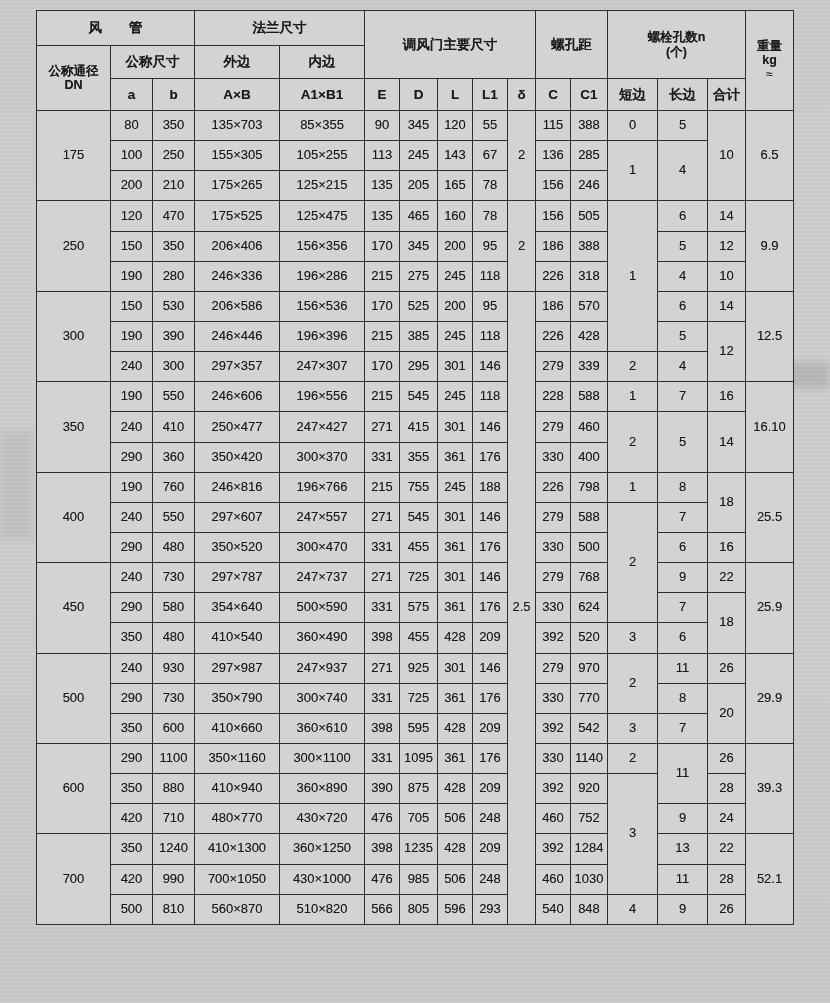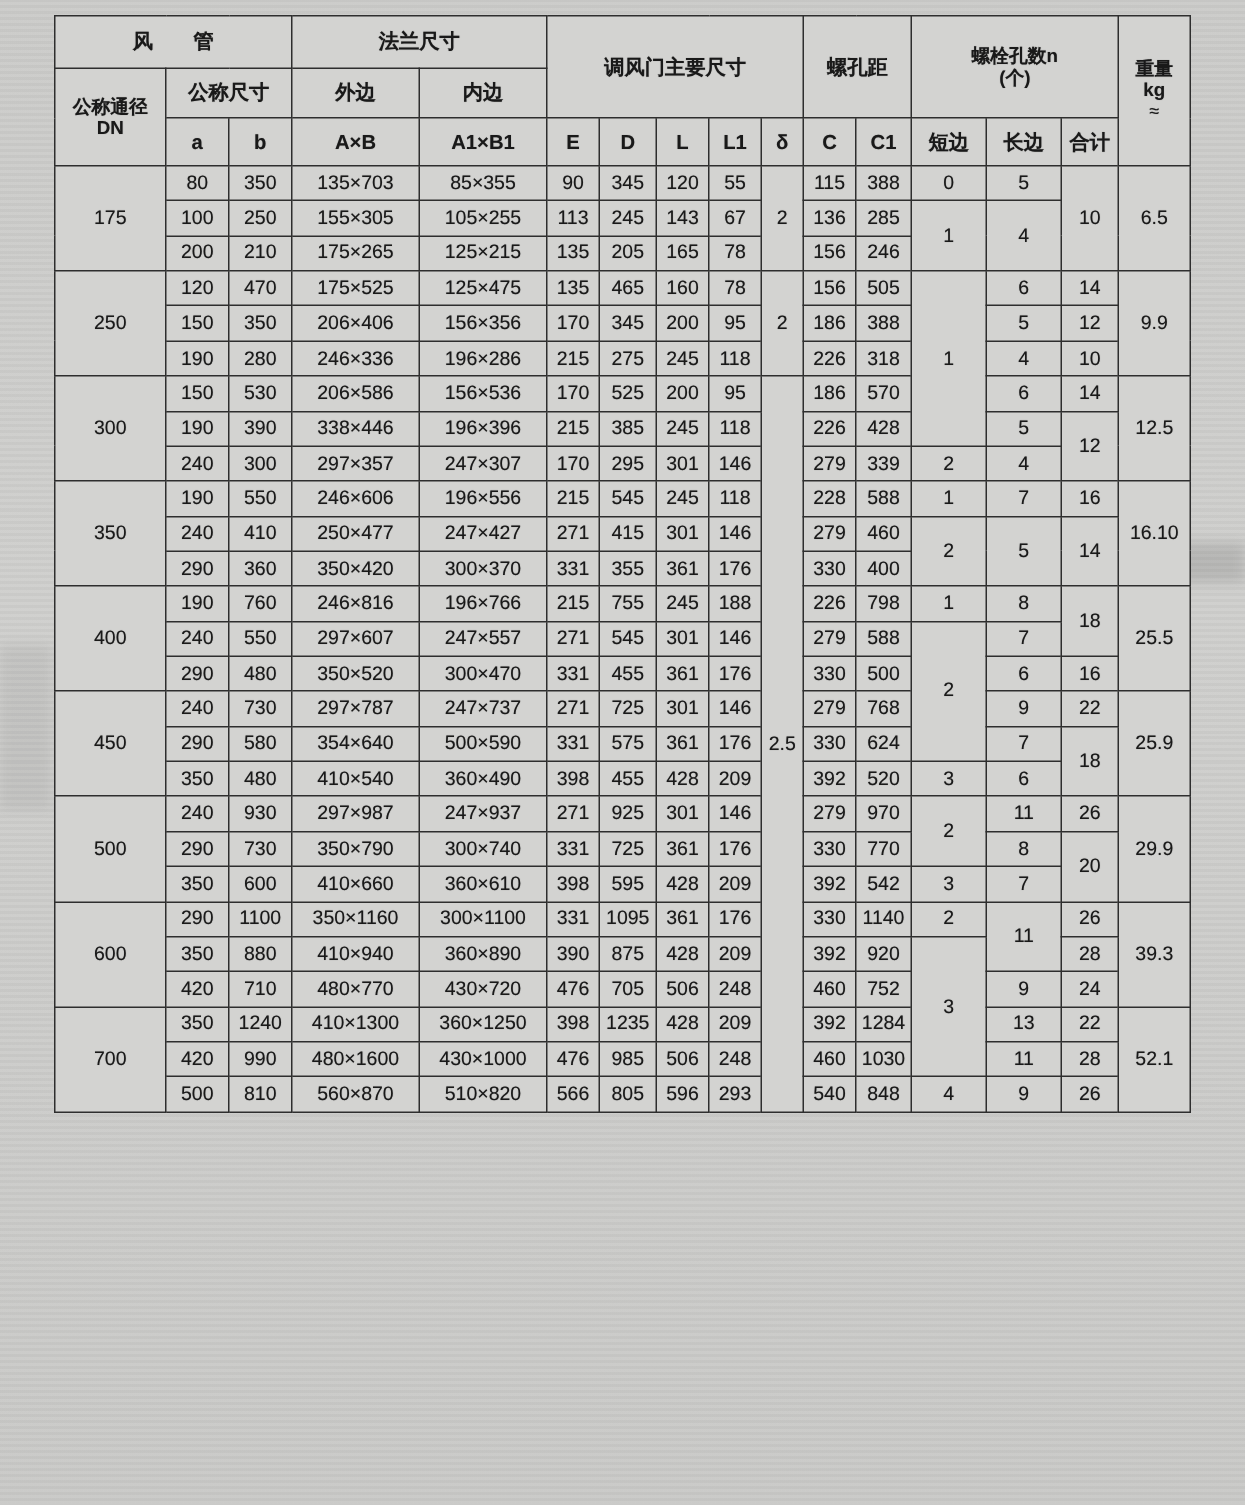--- a/index.html
+++ b/index.html
@@ -18,21 +18,21 @@
   }
   .artifact{position:absolute;filter:blur(4px);pointer-events:none;}
   .art1{left:612px;top:368px;width:132px;height:300px;background:rgba(60,60,60,0.10);}
   .art2{left:648px;top:428px;width:96px;height:175px;background:rgba(50,50,50,0.12);}
   .art3{left:744px;top:362px;width:86px;height:26px;background:rgba(60,60,60,0.16);}
   .art4{left:0px;top:430px;width:34px;height:110px;background:rgba(80,80,80,0.09);}
   .art5{left:58px;top:690px;width:80px;height:28px;background:rgba(80,80,80,0.08);}
 
   table.spec{
     position:absolute;left:36px;top:10px;
-    width:757px;height:732px;
+    width:757px;height:915px;
     border-collapse:collapse;table-layout:fixed;
     background:#d3d3d1;
   }
   th,td{
     border:1.6px solid #2e2e2e;
     text-align:center;vertical-align:middle;
     color:#191919;
     font-size:13px;
     padding:0 1px;
     line-height:1.15;
@@ -220,21 +220,21 @@
           <td rowspan="21">2.5</td>
           <td>186</td>
           <td>570</td>
           <td>6</td>
           <td>14</td>
           <td rowspan="3">12.5</td>
         </tr>
         <tr>
           <td>190</td>
           <td>390</td>
-          <td>338×446</td>
+          <td>246×446</td>
           <td>196×396</td>
           <td>215</td>
           <td>385</td>
           <td>245</td>
           <td>118</td>
           <td>226</td>
           <td>428</td>
           <td>5</td>
           <td rowspan="2">12</td>
         </tr>
@@ -487,21 +487,21 @@
           <td>209</td>
           <td>392</td>
           <td>1284</td>
           <td>13</td>
           <td>22</td>
           <td rowspan="3">52.1</td>
         </tr>
         <tr>
           <td>420</td>
           <td>990</td>
-          <td>480×1600</td>
+          <td>700×1050</td>
           <td>430×1000</td>
           <td>476</td>
           <td>985</td>
           <td>506</td>
           <td>248</td>
           <td>460</td>
           <td>1030</td>
           <td>11</td>
           <td>28</td>
         </tr>

